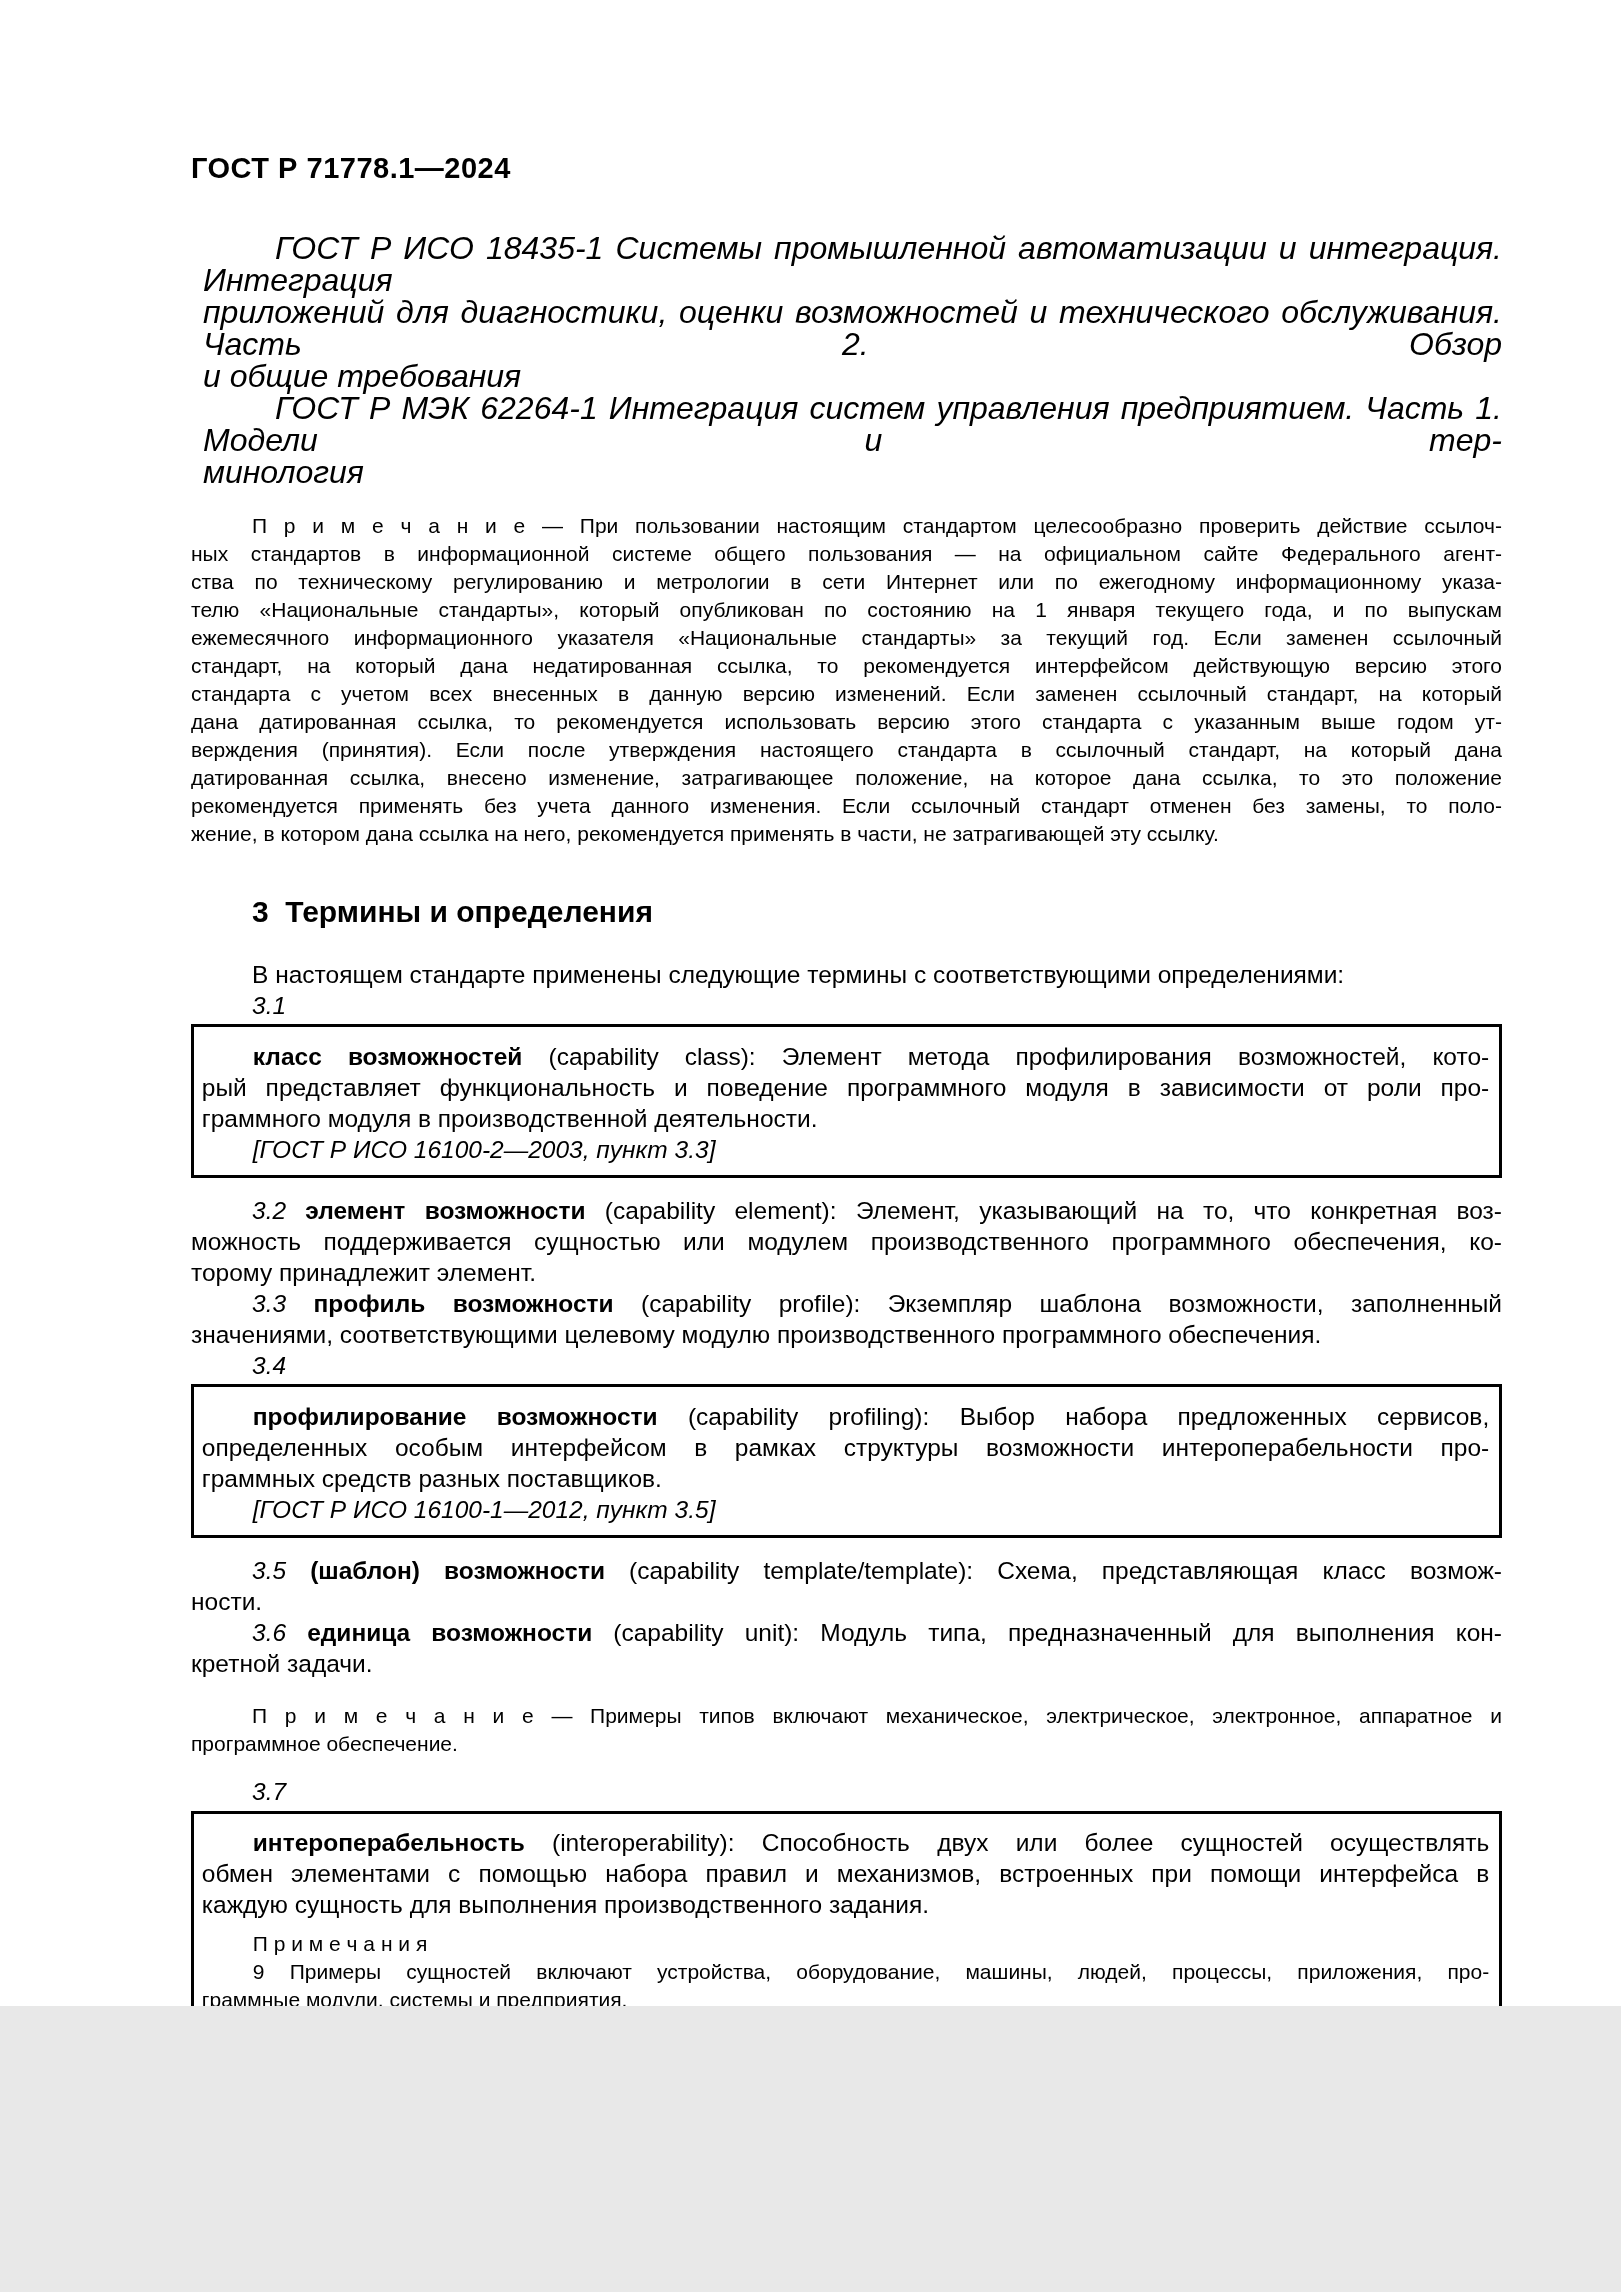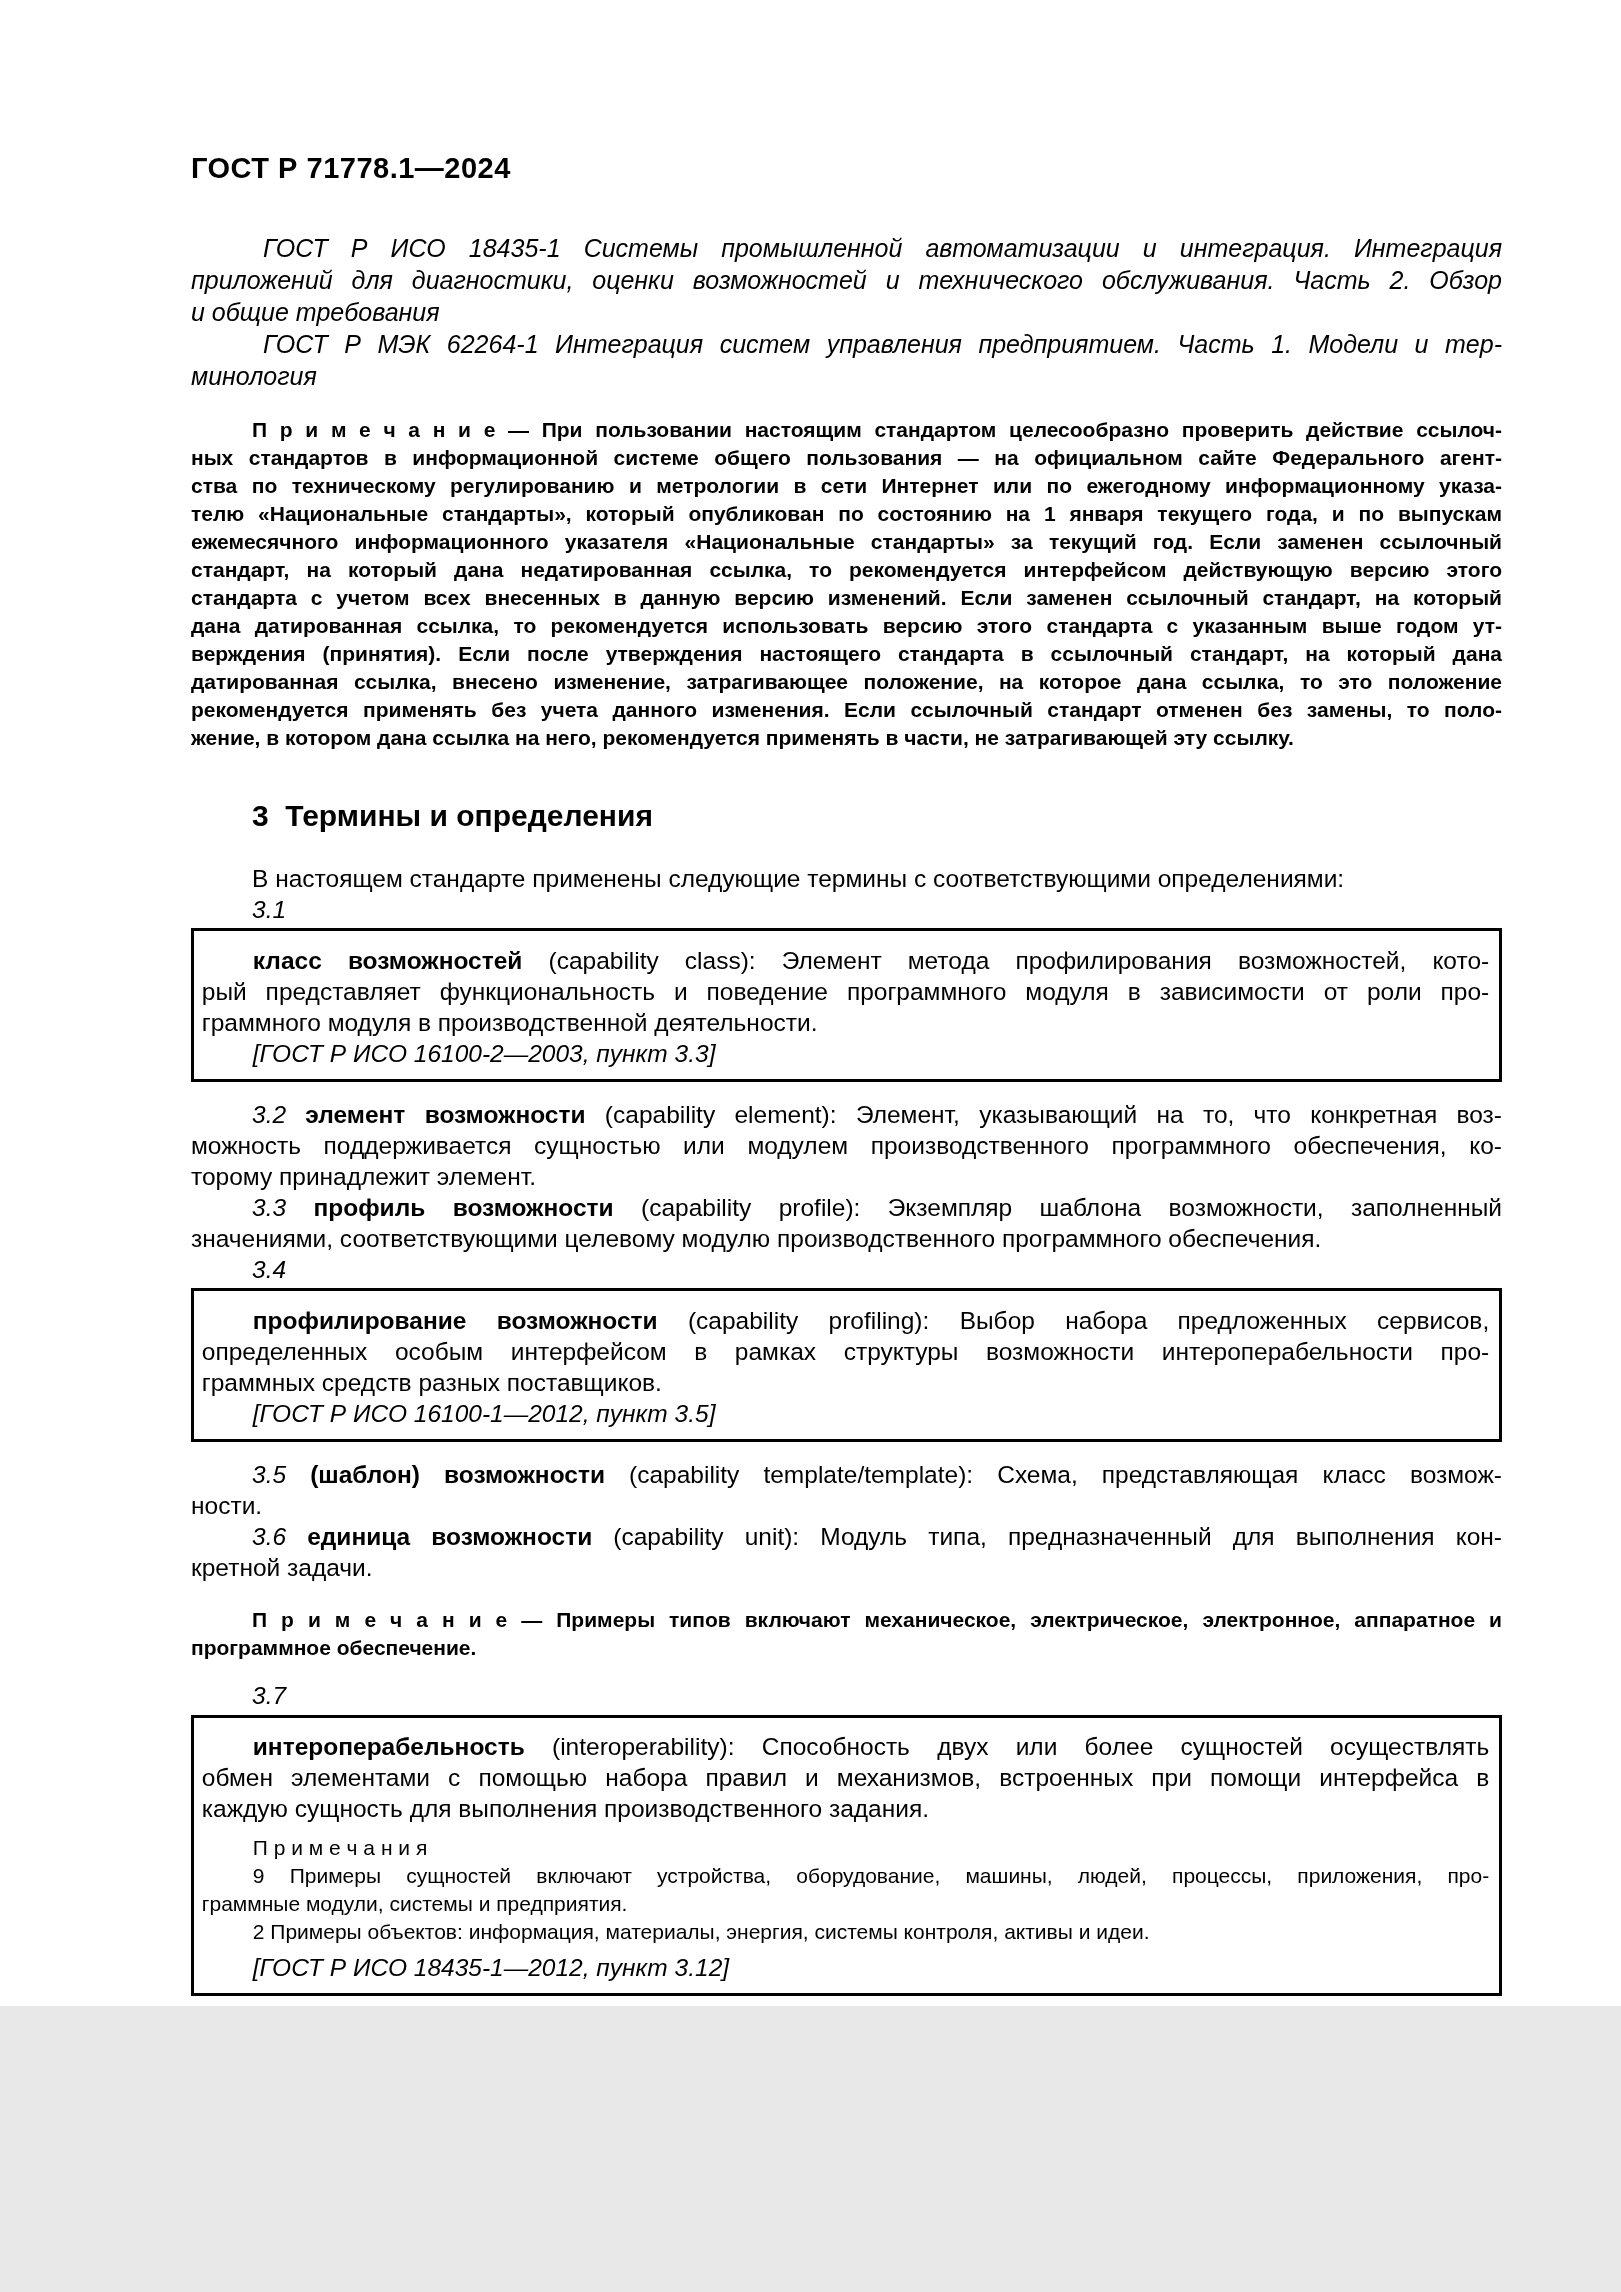--- a/index.html
+++ b/index.html
@@ -29,24 +29,24 @@
     text-align-last:justify;
     font-size:24.5px;
     line-height:31px;
   }
   .line.end { text-align-last:left; }
   .line.ind { text-indent:61px; }
   .line.small { font-size:21px; line-height:28px; }
   .line.it { font-style:italic; }
   .line.q { margin-top:6px; }
   .line.nh { margin-top:9.8px; }
-  .block.ref .line { font-size:25px; line-height:32px; font-style:italic; }
+  .block.ref .line { font-size:32px; line-height:32px; font-style:italic;margin-left:12px; }
   .block.ref .line.ind { text-indent:72px; }
   .block.note { margin:23.5px 0 17.6px; }
-  .block.note .line { font-size:21px; line-height:28px;font-weight:bold; }
+  .block.note .line { font-size:21px; line-height:28px; }
   .h2 {
     font-weight:bold;
     font-size:30px;
     line-height:37px;
     margin:45px 0 29px 0;
     text-indent:61px;
     white-space:pre-wrap;
   }
   .block.box {
     border:3.9px solid #000000;

